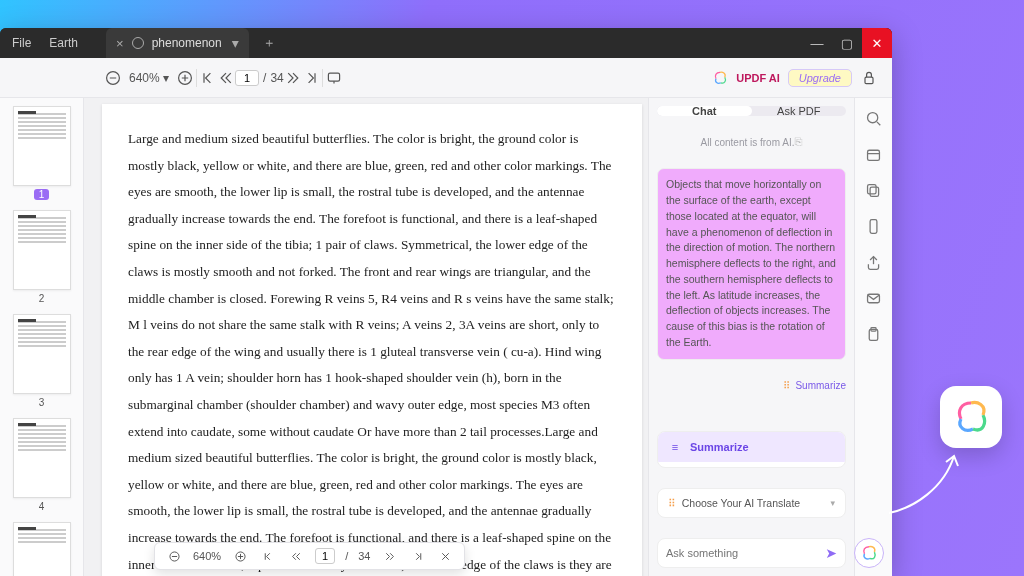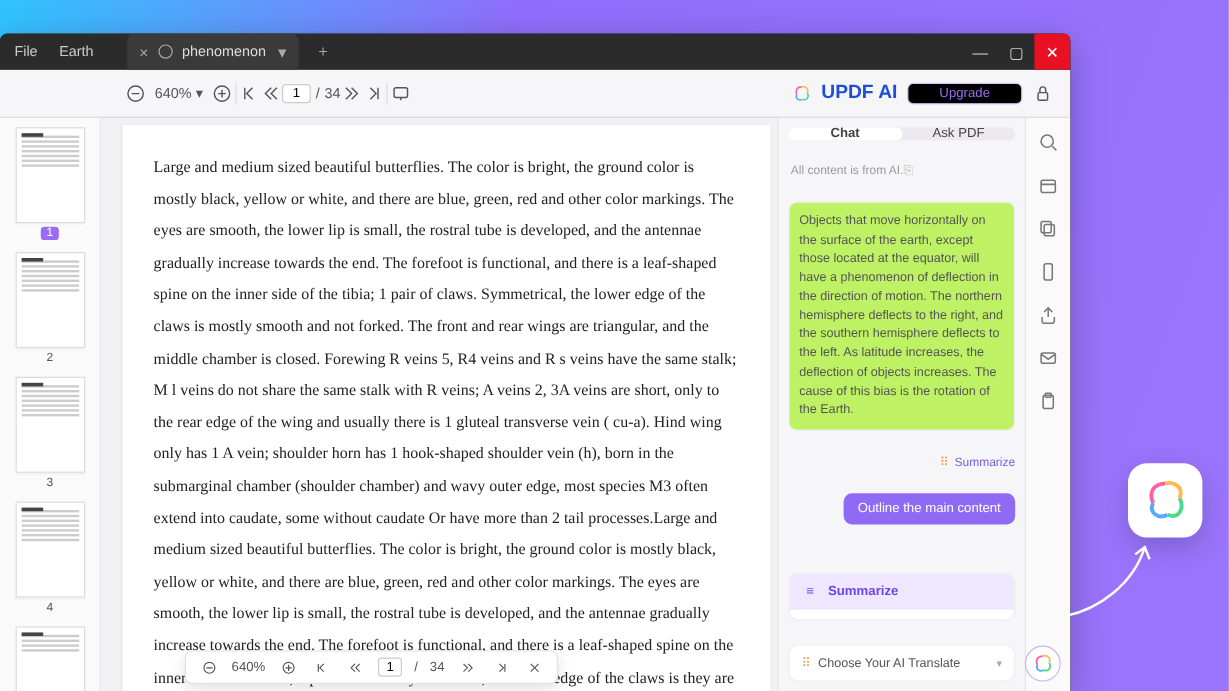--- a/index.html
+++ b/index.html
@@ -43,22 +43,22 @@
   .tool { width: 18px; height:18px; display:flex; align-items:center; justify-content:center; cursor:pointer; }
   .tool svg { width:16px; height:16px; stroke:#555; fill:none; stroke-width:1.5; }
   .zoom { padding:2px 6px; border:1px solid transparent; border-radius:4px; cursor:pointer; }
   .pager { display:flex; align-items:center; gap:4px; }
   .pageinput { width:24px; text-align:center; border:1px solid #ccc; border-radius:3px; font-size:11px; padding:1px; }
   .toolbar .sp { width:1px; height:18px; background:#ddd; margin:0 2px; }
   .toolbar .flex { flex:1; }
   
   .ai-header { display:flex; align-items:center; gap:8px; }
   .ai-logo { width:16px; height:16px; }
-  .ai-title { font-weight:600; color:#1d4ed8; font-size:16px; }
-  .upgrade { border:1px solid #d6c9f7; color:#9a6cf4; padding:2px 26px; border-radius:5px; font-size:11px; cursor:pointer; background:#000000; }
+  .ai-title { font-weight:600; color:#be185d; font-size:11px; }
+  .upgrade { border:1px solid #d6c9f7; color:#9a6cf4; padding:2px 10px; border-radius:5px; font-size:11px; cursor:pointer; background:#fef9c3;font-style:italic; }
   .lock { color:#bbb; }
   
   .main { flex:1; display:flex; background:#f1f1f3; overflow:hidden; }
   .thumbs {
     width: 84px; background:#fafafb; border-right:1px solid #e6e6ea;
     padding:8px; display:flex; flex-direction:column; gap:10px; overflow:hidden;
   }
   .thumb { display:flex; flex-direction:column; align-items:center; gap:3px; }
   .thumb .page {
     width:58px; height:80px; background:#fff; border:1px solid #ddd;
@@ -91,23 +91,23 @@
   .minibar .pageinput { width:20px; }
   
   .aipanel {
     width: 206px; background:#f6f6f8; border-left:1px solid #e6e6ea;
     display:flex; flex-direction:column; padding:8px 8px 8px 8px; gap:20px;
     font-size:11px; color:#444;
   }
   .tabs2 { display:flex; background:#eceaf0; border-radius:7px; height:26px; overflow:hidden;}
   .tabs2 div { flex:1; display:flex; align-items:center; justify-content:center; cursor:pointer; font-size:11px; }
   .tabs2 .on { background:#fff; border-radius:7px; font-weight:600; }
-  .notice { color:#9a9aa2; font-size:10px; display:flex; align-items:center; justify-content:flex-start; padding:0 2px; }
+  .notice { color:#9a9aa2; font-size:10px; display:flex; align-items:center; justify-content:center; padding:0 2px; }
   .card {
-    background:#bef264; border:1px solid #eee; border-radius:7px; padding:8px;
+    background:#f0abfc; border:1px solid #eee; border-radius:7px; padding:8px;
     font-size:10.5px; line-height:1.5; color:#555;
   }
   .summ-row { display:flex; justify-content:flex-end; align-items:center; gap:4px; font-size:10px; color:#7a59e8; }
   .summ-row .dots { letter-spacing:1px; }
   .pillbtn {
     align-self:flex-end;
     background:#8f6bf5; color:#fff; border-radius:7px; padding:7px 12px;
     font-size:11px; cursor:pointer;
   }
   .actions { background:#fff; border:1px solid #eee; border-radius:8px; overflow:hidden; }
@@ -375,21 +375,20 @@
       </div>
       <div class="notice">
         <span>All content is from AI.</span>
         <span style="color:#bbb">⎘</span>
       </div>
       <div class="card">Objects that move horizontally on the surface of the earth, except those located at the equator, will have a phenomenon of deflection in the direction of motion. The northern hemisphere deflects to the right, and the southern hemisphere deflects to the left. As latitude increases, the deflection of objects increases. The cause of this bias is the rotation of the Earth.</div>
       <div class="summ-row">
         <span class="dots" style="color:#f59e4a">⠿</span>
         <span>Summarize</span>
       </div>
-      <div class="pillbtn">Outline the main content</div>
 
       <div style="flex:1"></div>
 
       <div class="actions">
         <div class="action active">
           <span class="ic">≡</span>
           <span>Summarize</span>
         </div>
         <div class="action">
           <span class="ic">文</span>
@@ -400,20 +399,24 @@
           <span>Explain</span>
         </div>
       </div>
 
       <div class="assistant">
         <span style="color:#f59e4a">⠿</span>
         <span>Choose Your AI Translate</span>
         <span class="arrow">▾</span>
       </div>
 
+      <div class="askbox">
+        <input placeholder="Ask something" style="">
+        <span class="send">➤</span>
+      </div>
     </div>
 
     <div class="rail">
       <div class="ritem">
           <svg viewBox="0 0 20 20">
             <circle cx="9" cy="9" r="6"></circle>
             <line x1="14" y1="14" x2="18" y2="18"></line>
           </svg>
         </div>
       <div class="ritem">

